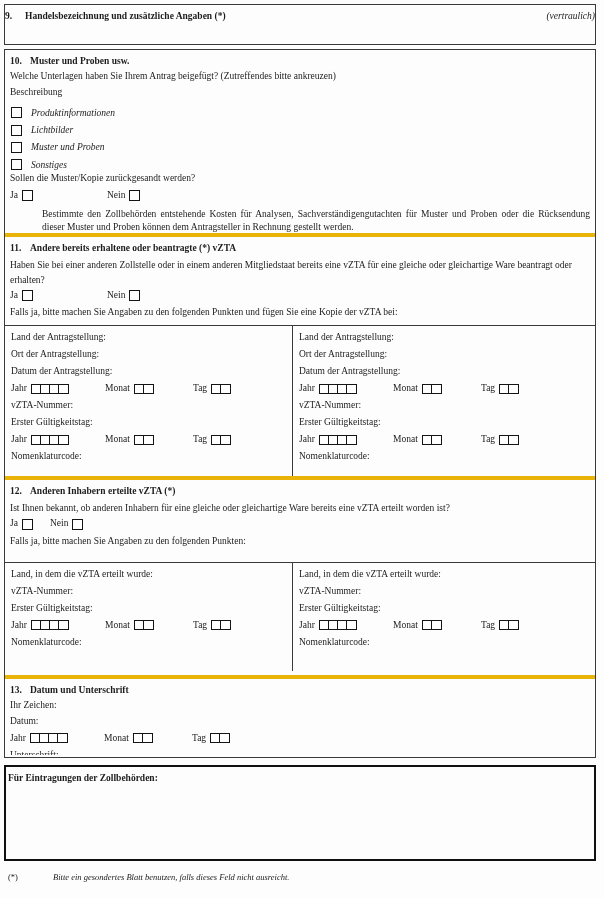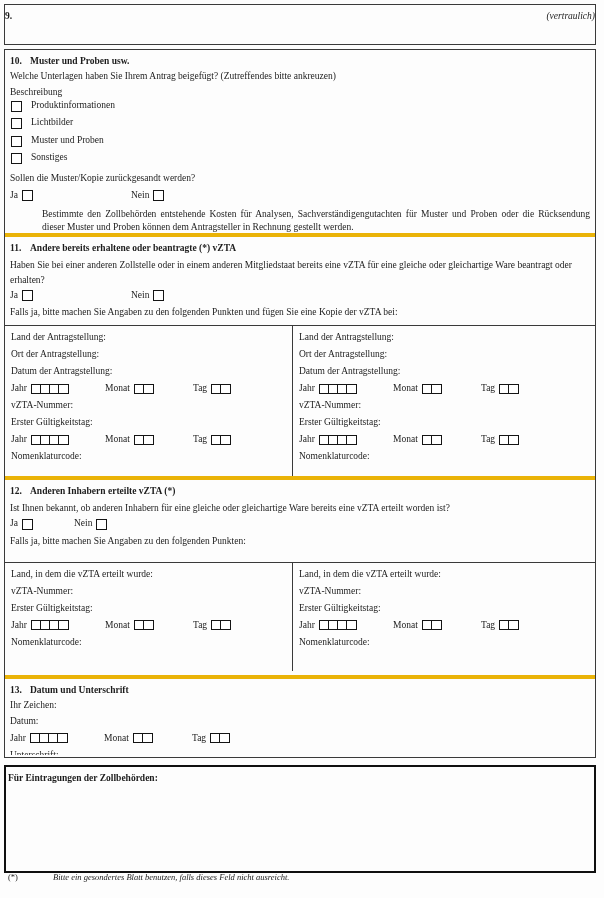--- a/index.html
+++ b/index.html
@@ -8,36 +8,36 @@
     position:relative;
     background:#fdfdfd;
     color:#1c1c1c;
     font-family:"Liberation Serif", serif;
     font-size:9.5px;
     line-height:1.0;
   }
   .box { position:absolute; left:4px; width:592px; border:1px solid #3a3a3a; background:#fdfdfd; }
   #sec9-box  { top:4px;  height:41px; }
   #main-box  { top:49px; height:709px; overflow:hidden; }
-  #customs-box { top:765px; height:108px; border:2.5px solid #101010; }
+  #customs-box { top:765px; height:96px; border:2.5px solid #101010; }
   .sec { padding:0 5px; overflow:hidden; }
   .sec + .sec { border-top:4px solid #eab308; }
   #sec10 { height:183px; }
   #sec11 { height:243px; }
   #sec12 { height:199px;font-family:Liberation Serif, serif; }
   #sec13 { height:80px; }
   .titlerow { display:flex; padding-top:5px; line-height:13px; font-weight:bold; }
   .titlerow .num { width:20px; flex:0 0 20px; }
   .titlerow .conf { margin-left:auto; font-weight:normal;font-style:italic; }
   .row { line-height:16.4px; }
   .q2 { line-height:14.5px; padding-top:3px; }
-  .cbrow { display:flex; align-items:flex-start; height:17.4px; }
+  .cbrow { display:flex; align-items:flex-end; height:17.4px;font-style:italic; }
   .cb { display:inline-block; width:11px; height:11px; border:1.7px solid #141414; background:#fff; flex:0 0 auto; }
   .cbrow .cb { margin:0 9px 0 1px; }
-  .janein { display:flex; height:17px;gap:24px; }
+  .janein { display:flex; height:17px; }
   .jn { display:inline-flex; align-items:center; }
   .jn .cb { margin-left:4px; }
   .jn-w { width:97px; }
   .jn-n { width:40px; }
   .cols { display:flex; border-top:1px solid #3a3a3a; margin:5px -5px 0 -5px; }
   .col { padding:3px 6px; }
   .col.left  { width:288px; flex:0 0 288px; border-right:1px solid #3a3a3a; }
   .col.right { flex:1; }
   .col .row { line-height:17px; }
   #sec11 .col { height:153px; }
@@ -58,20 +58,21 @@
   .footnote .sym { width:45px; flex:0 0 45px; }
   .footnote .txt { font-style:italic; }
   .note { line-height:13.3px; padding-top:4px; text-align:justify;margin-left:32px; }
 </style>
 </head>
 <body>
 
 <div class="box" id="sec9-box">
   <div class="titlerow">
     <span class="num">9.</span>
+    <span>Handelsbezeichnung und zusätzliche Angaben (*)</span>
     <span class="conf">(vertraulich)</span>
   </div>
   <div class="entry-area" id="sec9-entry"></div>
 </div>
 
 <div class="box" id="main-box">
 
   <div class="sec" id="sec10">
     <div class="titlerow">
       <span class="num">10.</span>

